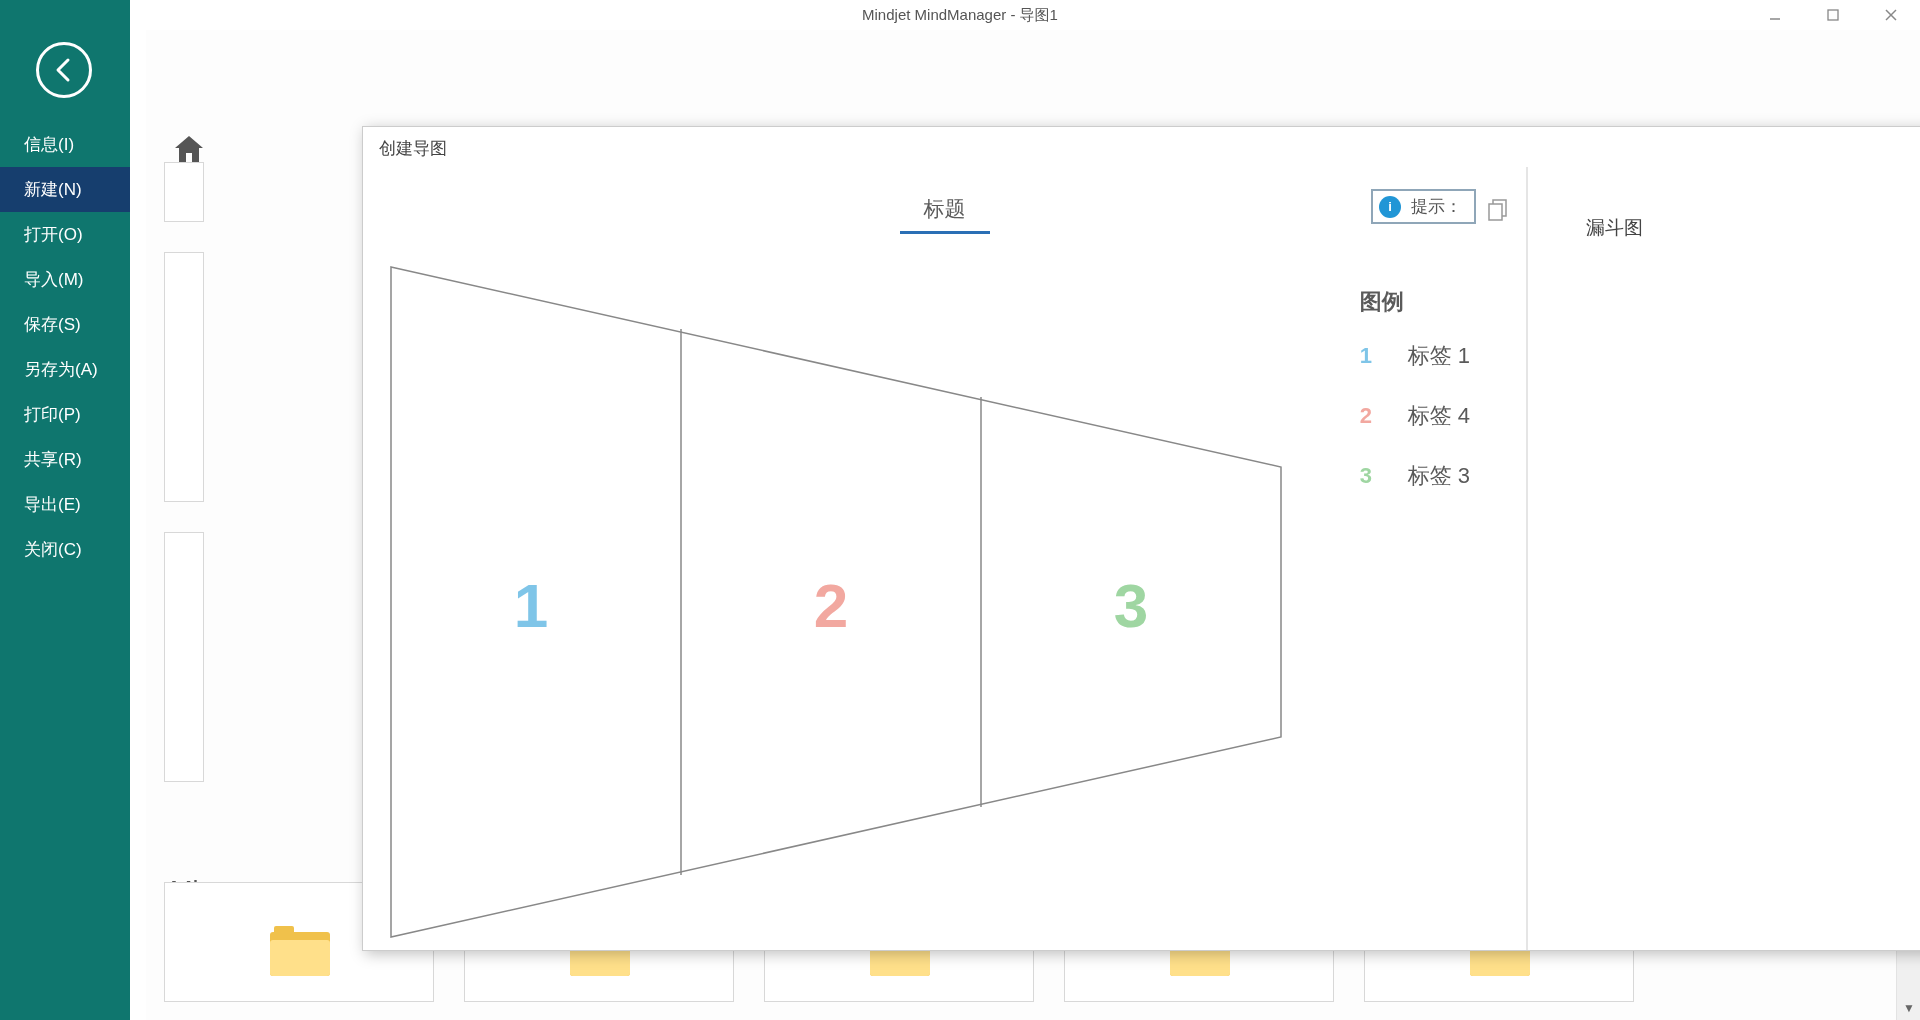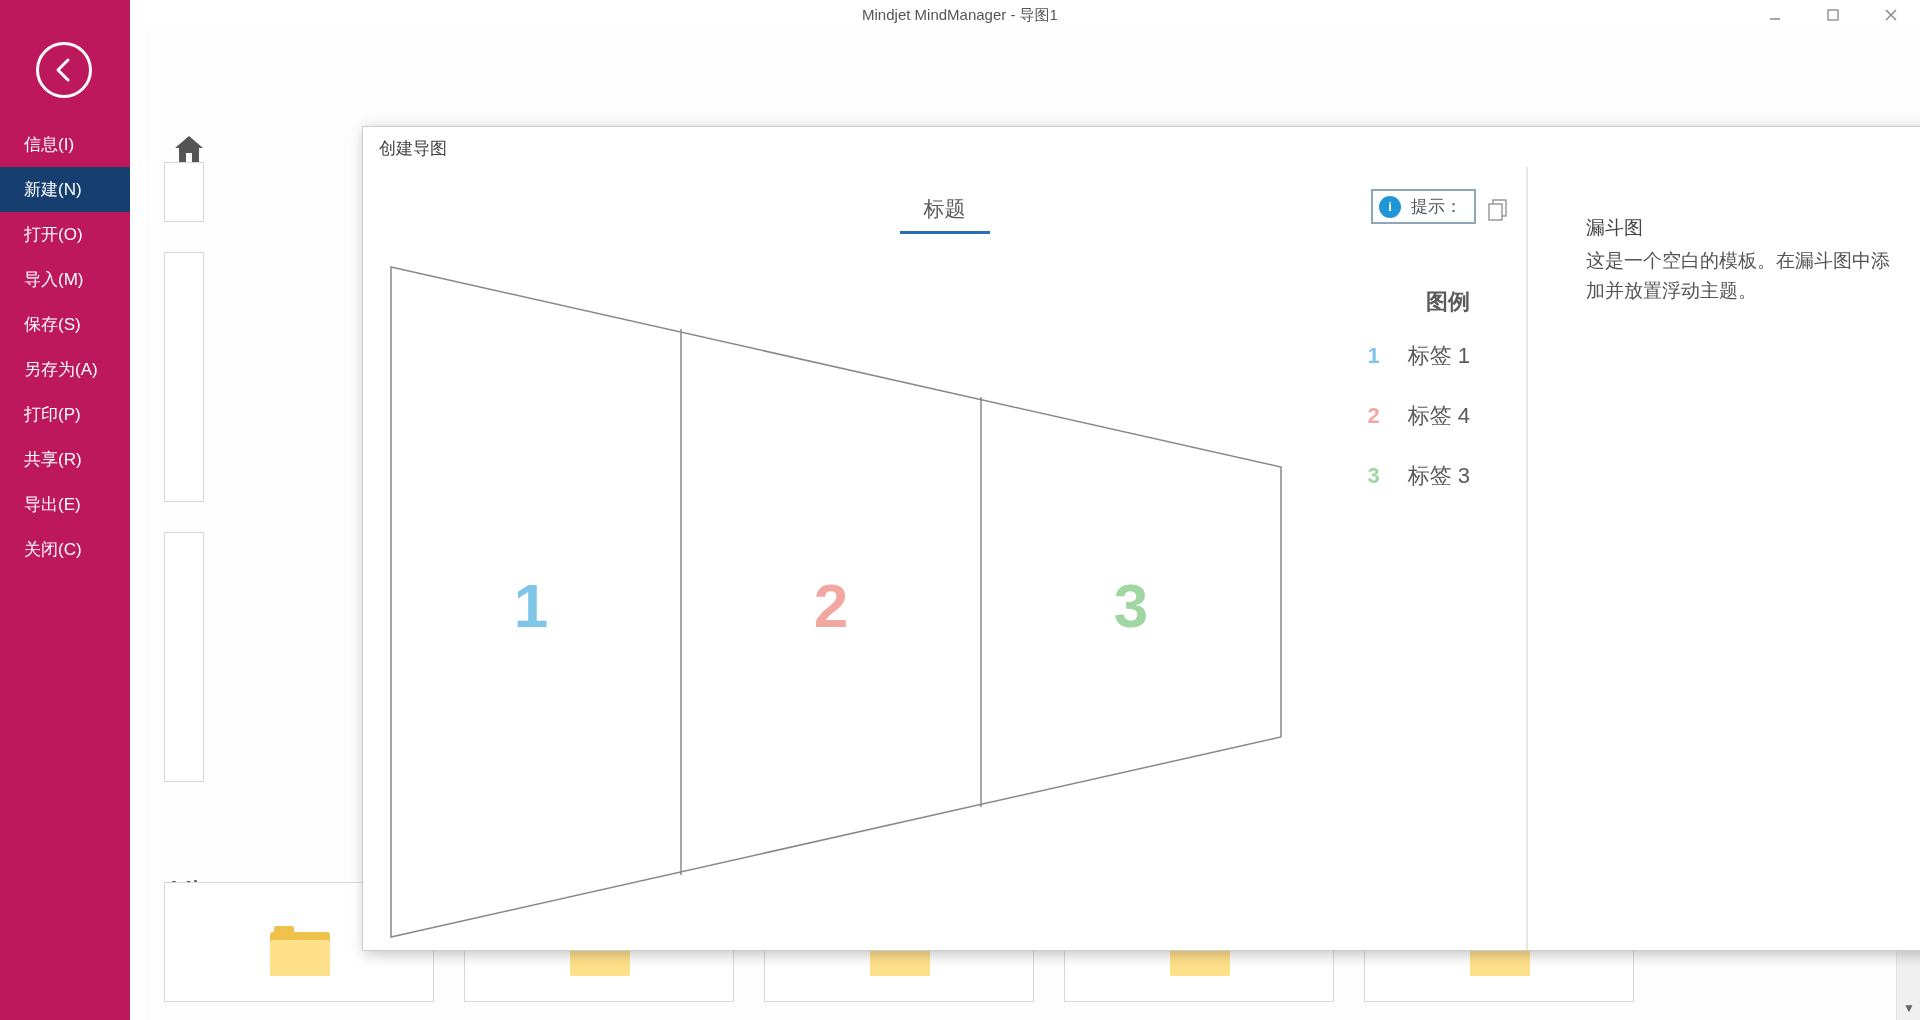--- a/index.html
+++ b/index.html
@@ -6,21 +6,21 @@
 html, body { width: 1920px; height: 1020px; overflow: hidden; background: #fff; }
 
 
 .titlebar { position: absolute; top: 0; left: 0; right: 0; height: 30px; background: #fff; display: flex; align-items: center; }
 .titlebar .title { position: absolute; left: 50%; transform: translateX(-50%); font-size: 15px; color: #555; }
 .win-controls { position: absolute; right: 0; top: 0; display: flex; }
 .win-btn { width: 58px; height: 30px; display: flex; align-items: center; justify-content: center; color: #888; font-size: 14px; }
 .win-btn svg { stroke: #888; }
 
 
-.sidebar { position: absolute; top: 0; left: 0; bottom: 0; width: 130px; background: #be185d; color: #fff; }
+.sidebar { position: absolute; top: 0; left: 0; bottom: 0; width: 130px; background: #0f766e; color: #fff; }
 .back-circle { width: 56px; height: 56px; border: 3px solid #fff; border-radius: 50%; margin: 42px 0 24px 36px; display: flex; align-items: center; justify-content: center; cursor: pointer; }
 .back-circle svg { stroke: #fff; stroke-width: 3; fill: none; }
 .menu-item { height: 45px; line-height: 45px; padding-left: 24px; font-size: 17px; cursor: pointer; }
 .menu-item.selected { background: #163e6e; }
 .menu-sep { height: 22px; }
 
 
 .backstage { position: absolute; top: 30px; left: 146px; right: 0; bottom: 0; background: #fdfdfd; }
 .home-icon { position: absolute; top: 104px; left: 26px; color: #555; }
 .add-template-btn { position: absolute; top: 104px; right: 42px; width: 150px; height: 34px; border: 1px solid #c8c8c8; background: #fff; font-size: 15px; color: #333; display: flex; align-items: center; justify-content: center; cursor: pointer; }
@@ -36,21 +36,21 @@
 
 
 .scroll-strip { position: absolute; top: 134px; right: 0; bottom: 0; width: 24px; background: #f0f0f0; border-left: 1px solid #e3e3e3; }
 .scroll-arrow { width: 24px; height: 24px; display: flex; align-items: center; justify-content: center; color: #666; font-size: 12px; }
 .scroll-thumb { position: absolute; top: 24px; left: 3px; width: 18px; height: 120px; background: #c8c8c8; border-radius: 2px; }
 
 
 .modal { position: absolute; top: 96px; left: 216px; width: 1595px; height: 825px; background: #fff; border: 1px solid #ccc; box-shadow: 3px 3px 14px rgba(0,0,0,.25); }
 .modal-title { position: absolute; top: 10px; left: 16px; font-size: 17px; color: #444; }
 
-.preview-pane { position: absolute; top: 40px; left: 0; width: 1165px; bottom: 0; border-right: 2px solid #e5e5e5; text-align: right; }
+.preview-pane { position: absolute; top: 40px; left: 0; width: 1165px; bottom: 0; border-right: 2px solid #e5e5e5; }
 .info-pane { position: absolute; top: 40px; left: 1167px; right: 0; bottom: 0; padding: 48px 56px 0 56px; }
 
 
 .pv-title { position: absolute; top: 28px; left: 50%; transform: translateX(-50%); font-size: 21px; color: #5a5a5a; border-bottom: 3px solid #2a6fb5; padding: 0 24px 8px; }
 .hint-box { position: absolute; top: 22px; right: 50px; border: 2px solid #8fa6b8; padding: 4px 12px 4px 6px; display: flex; align-items: center; gap: 10px; }
 .hint-i { width: 22px; height: 22px; border-radius: 50%; background: #2196d6; color: #fff; font-size: 13px; font-weight: bold; display: flex; align-items: center; justify-content: center; }
 .hint-txt { font-size: 17px; color: #555; }
 .copy-icon { position: absolute; top: 32px; right: 18px; color: #999; }
 
 .legend { position: absolute; top: 120px; right: 56px; }
@@ -212,16 +212,15 @@
           <line x1="600" y1="140" x2="600" y2="550" stroke="#888" stroke-width="1.5"></line>
           <text x="150" y="370" text-anchor="middle" class="funnel-num c1" fill="#7fc5e8">1</text>
           <text x="450" y="370" text-anchor="middle" class="funnel-num c2" fill="#f2a8a0">2</text>
           <text x="750" y="370" text-anchor="middle" class="funnel-num c3" fill="#9fd6a2">3</text>
         </svg>
       </div>
     </div>
 
     <div class="info-pane">
       <div class="info-title">漏斗图</div>
-      <div class="info-desc">这是一个空白的模板。在漏斗图中添加并放置浮动主题。</div>
     </div>
   </div>
 </div>
 
 </body></html>

